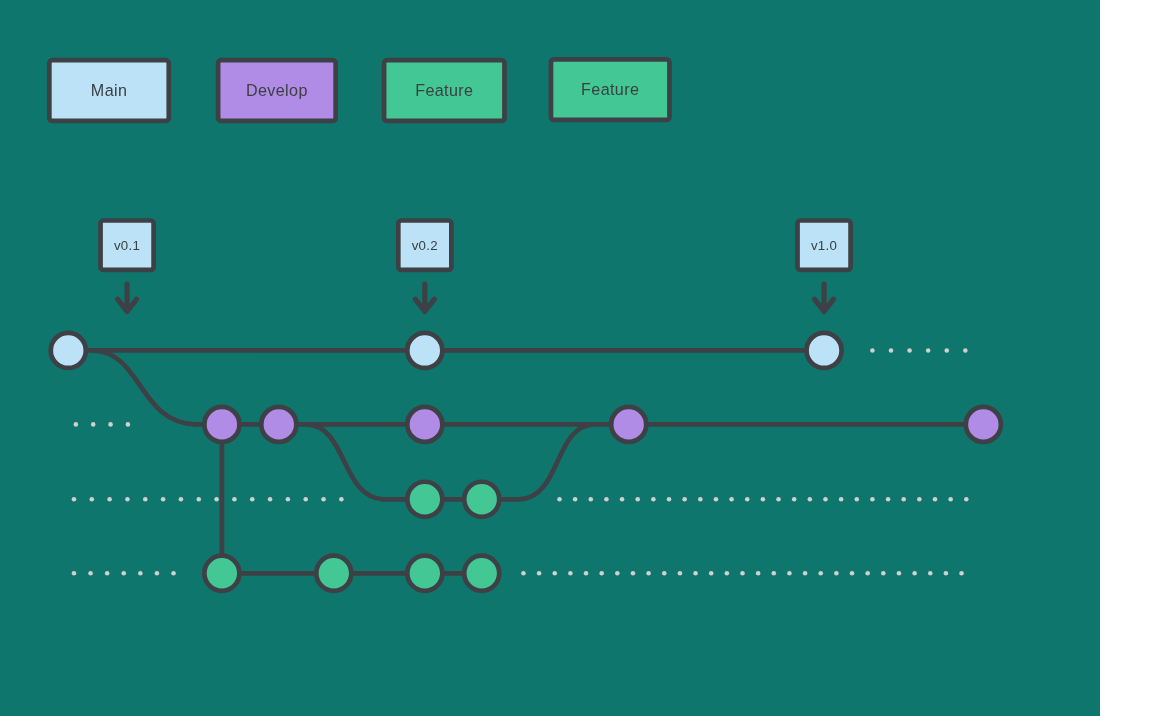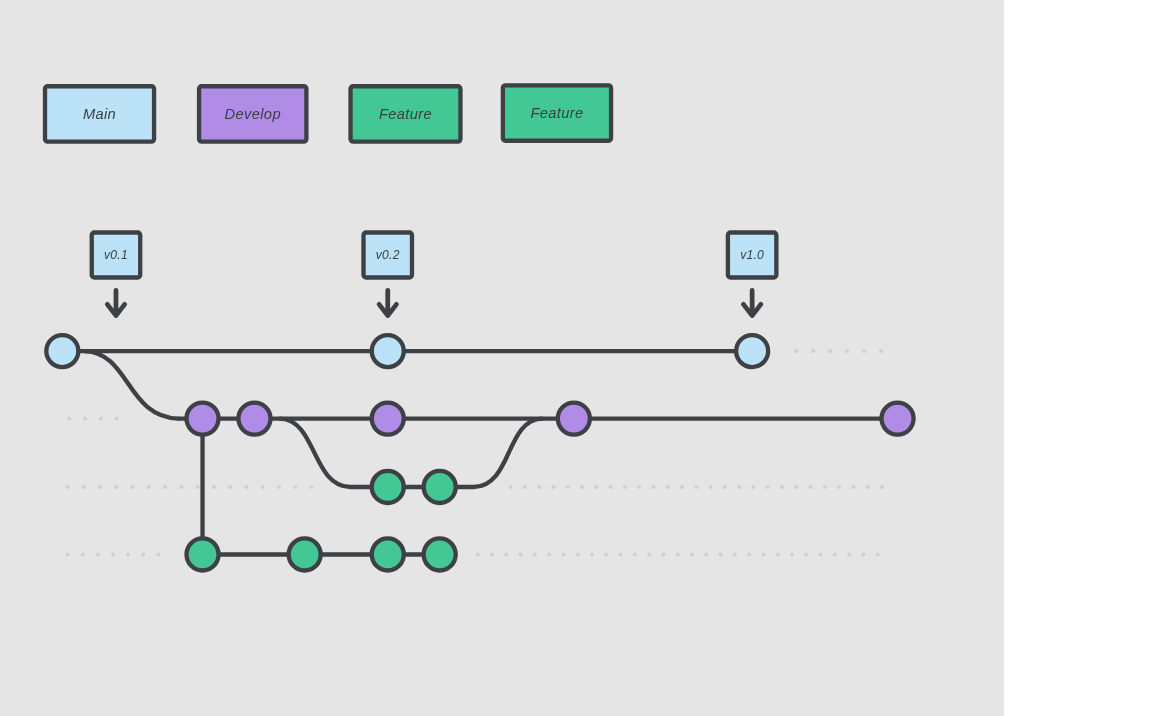--- a/index.html
+++ b/index.html
@@ -1,16 +1,16 @@
 <!DOCTYPE html>
 <html style="--stroke: #3d4145; --text: #3b4043; --main-fill: #bce2f8; --develop-fill: #b18ce6; --feature-fill: #42c795; --dot: #d0d0d0;"><head>
 <meta charset="utf-8">
 <style>
   html,body{margin:0;padding:0;background:#ffffff;}
-  .canvas{position:relative;width:1004px;height:716px;background:#e5e5e5;overflow:hidden;font-style:italic;}
+  .canvas{position:relative;width:1100px;height:716px;background:#0f766e;overflow:hidden;}
   svg{display:block;width:100%;height:100%;}
   .edge{fill:none;stroke:var(--stroke);stroke-width:5;stroke-linecap:round;stroke-linejoin:round;}
   .node{stroke:var(--stroke);stroke-width:5;}
   .dot{fill:var(--dot);}
   .fill-main{fill:var(--main-fill);}
   .fill-develop{fill:var(--develop-fill);}
   .fill-feature{fill:var(--feature-fill);}
   .legend-box,.tag-box{stroke:var(--stroke);stroke-width:5;rx:3;}
   text{font-family:"Liberation Sans","DejaVu Sans",sans-serif;fill:var(--text);text-anchor:middle;}
   .legend-label{font-size:17px;letter-spacing:0.4px;}

